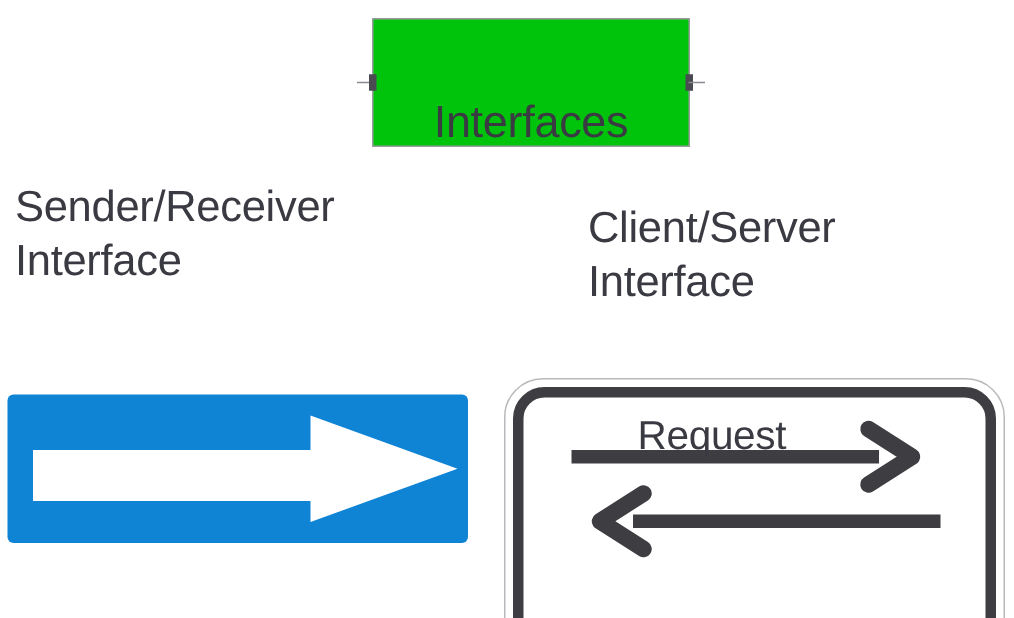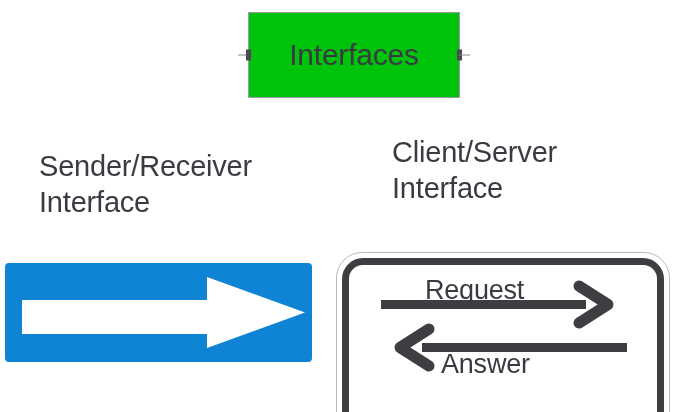--- a/index.html
+++ b/index.html
@@ -20,21 +20,21 @@
   #interfaces-box {
     position: absolute;
     left: 248px;
     top: 12px;
     width: 212px;
     height: 86px;
     background: #00c40c;
     border: 1px solid #9a9aa0;
     box-sizing: border-box;
     display: flex;
-    align-items: center;
+    align-items: flex-end;
     justify-content: center;
   }
   #interfaces-label {
     font-size: 30px;
     color: #3a3a42;
     letter-spacing: -0.2px;
     line-height: 1;
     white-space: nowrap;
   }
   
@@ -61,21 +61,21 @@
 
   
   .section-heading {
     position: absolute;
     font-size: 29px;
     line-height: 36px;
     color: #3a3a42;
     letter-spacing: -0.2px;
     white-space: pre-line;
   }
-  #heading-sender-receiver { left: 10px;  top: 148px; width: 330px; margin-left: 29px; }
+  #heading-sender-receiver { left: 10px;  top: 120px; width: 330px; }
   #heading-client-server   { left: 392px; top: 134px; width: 290px; }
 
   
   #sender-receiver-panel {
     position: absolute;
     left: 5px;
     top: 263px;
     width: 307px;
     height: 99px;
     background: #0f83d4;
@@ -150,14 +150,13 @@
   <svg width="334" height="148" viewBox="0 0 334 148">
 
     <rect x="44" y="47" width="205" height="9" fill="#3e3e42"></rect>
     <polyline points="242,33 271,51.5 242,70" fill="none" stroke="#3e3e42" stroke-width="11" stroke-linecap="round" stroke-linejoin="round"></polyline>
 
     <rect x="85" y="90" width="205" height="9" fill="#3e3e42"></rect>
     <polyline points="92,76 63,94.5 92,113" fill="none" stroke="#3e3e42" stroke-width="11" stroke-linecap="round" stroke-linejoin="round"></polyline>
   </svg>
 
   <span class="flow-label" id="request-label">Request</span>
-  <span class="flow-label" id="answer-label">Answer</span>
 </div>
 
 </body></html>

